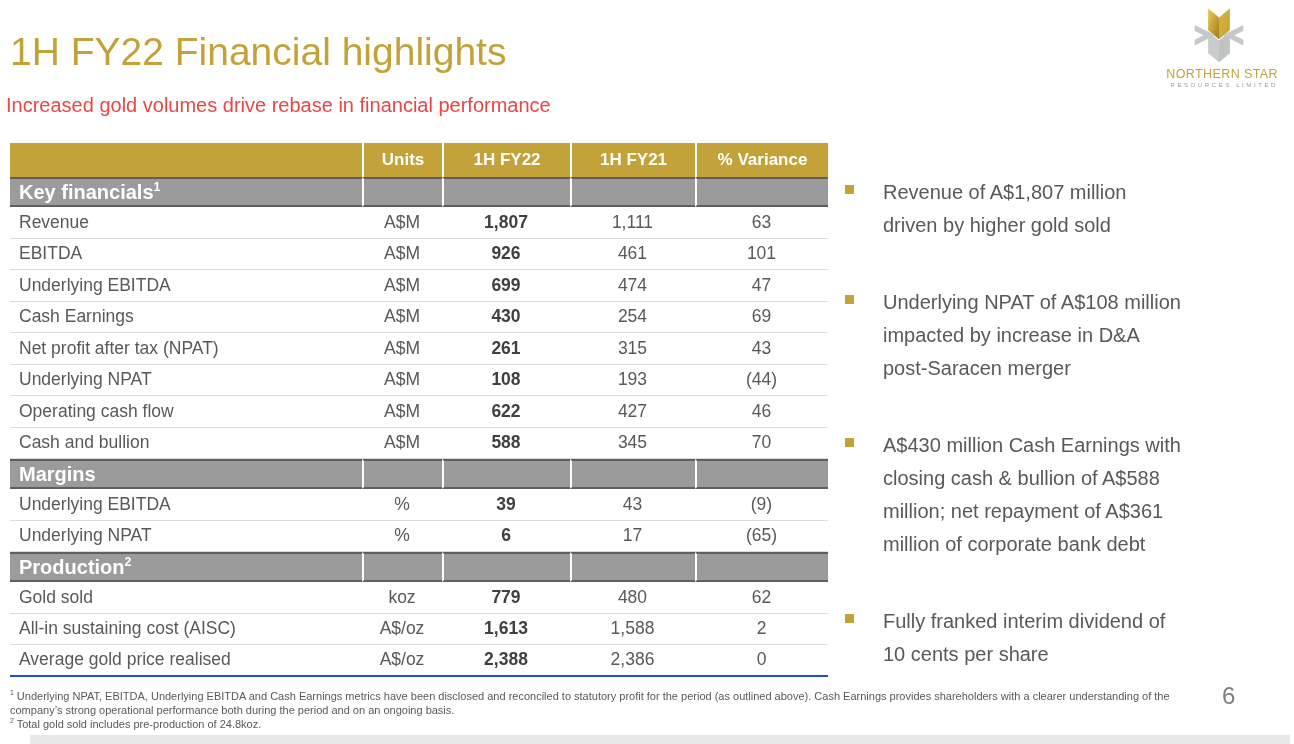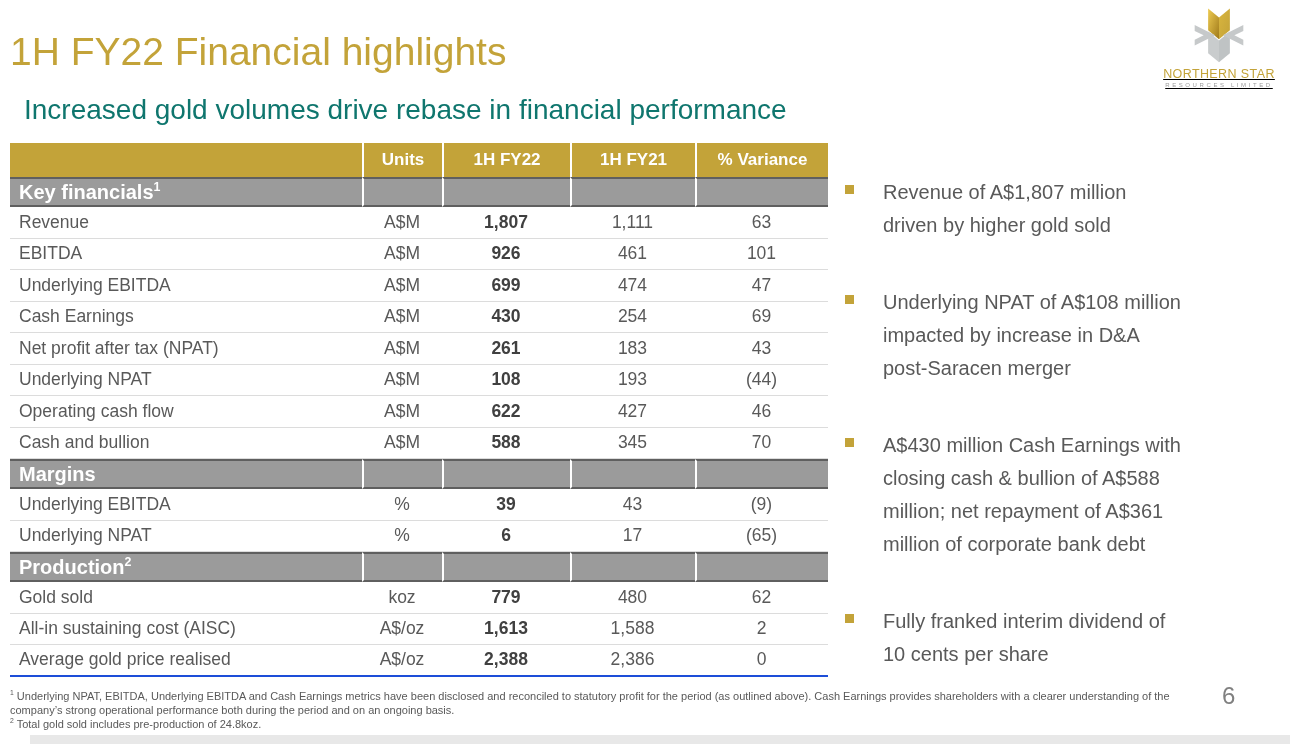--- a/index.html
+++ b/index.html
@@ -16,33 +16,32 @@
   .title {
     position: absolute;
     left: 10px;
     top: 30px;
     font-size: 39px;
     color: #C3A339;
     letter-spacing: 0px;
   }
   .subtitle {
     position: absolute;
-    left: 24px;
+    left: 6px;
     top: 94px;
-    font-size: 28px;
-    color: #0f766e;
+    font-size: 20px;
+    color: #ef4444;
   }
   
   .logo {
     position: absolute;
     top: 8px;
     right: 12px;
     width: 118px;
-    text-align: center;
-    text-decoration: underline;
+    text-align: right;
   }
   .logo svg { display: block; margin: 0 auto; }
   .logo-name {
     margin-top: 3px;
     font-size: 12.5px;
     color: #C3A339;
     letter-spacing: 0.4px;
     white-space: nowrap;
   }
   .logo-subname {
@@ -241,21 +240,21 @@
             <td>Cash Earnings</td>
             <td>A$M</td>
             <td class="fy22">430</td>
             <td>254</td>
             <td>69</td>
           </tr>
           <tr class="data">
             <td>Net profit after tax (NPAT)</td>
             <td>A$M</td>
             <td class="fy22">261</td>
-            <td>183</td>
+            <td>315</td>
             <td>43</td>
           </tr>
           <tr class="data">
             <td>Underlying NPAT</td>
             <td>A$M</td>
             <td class="fy22">108</td>
             <td>193</td>
             <td>(44)</td>
           </tr>
           <tr class="data">

